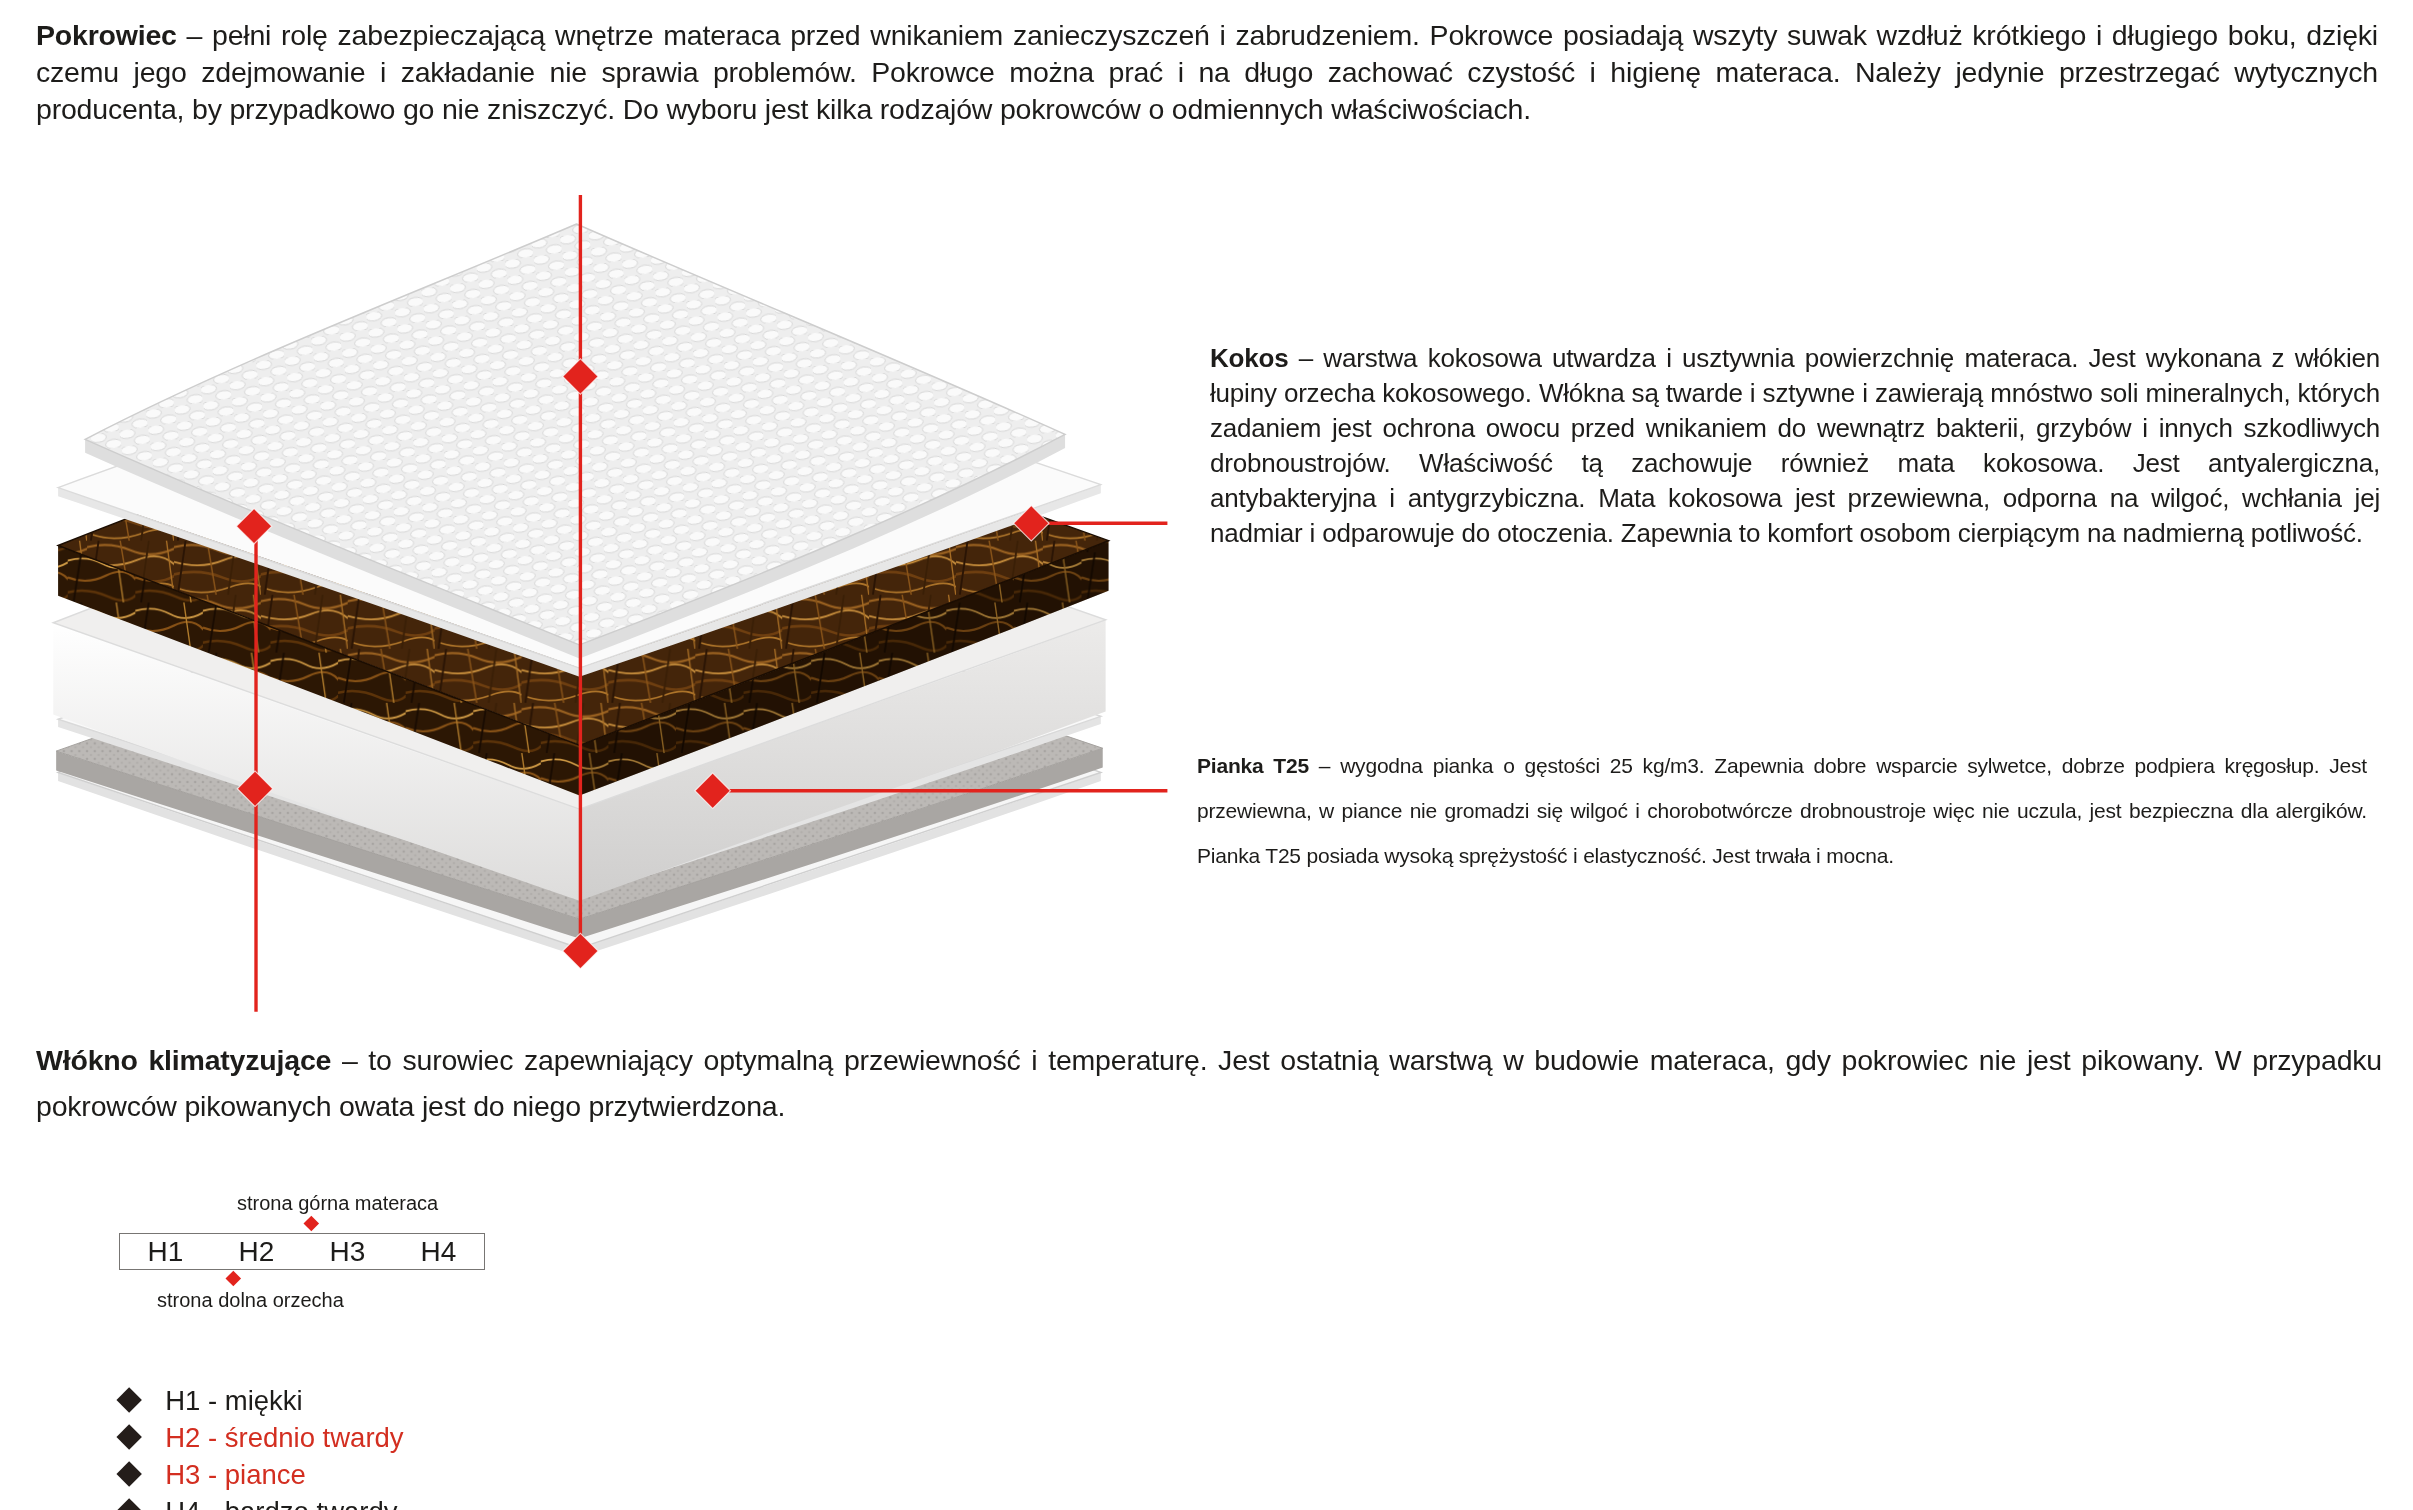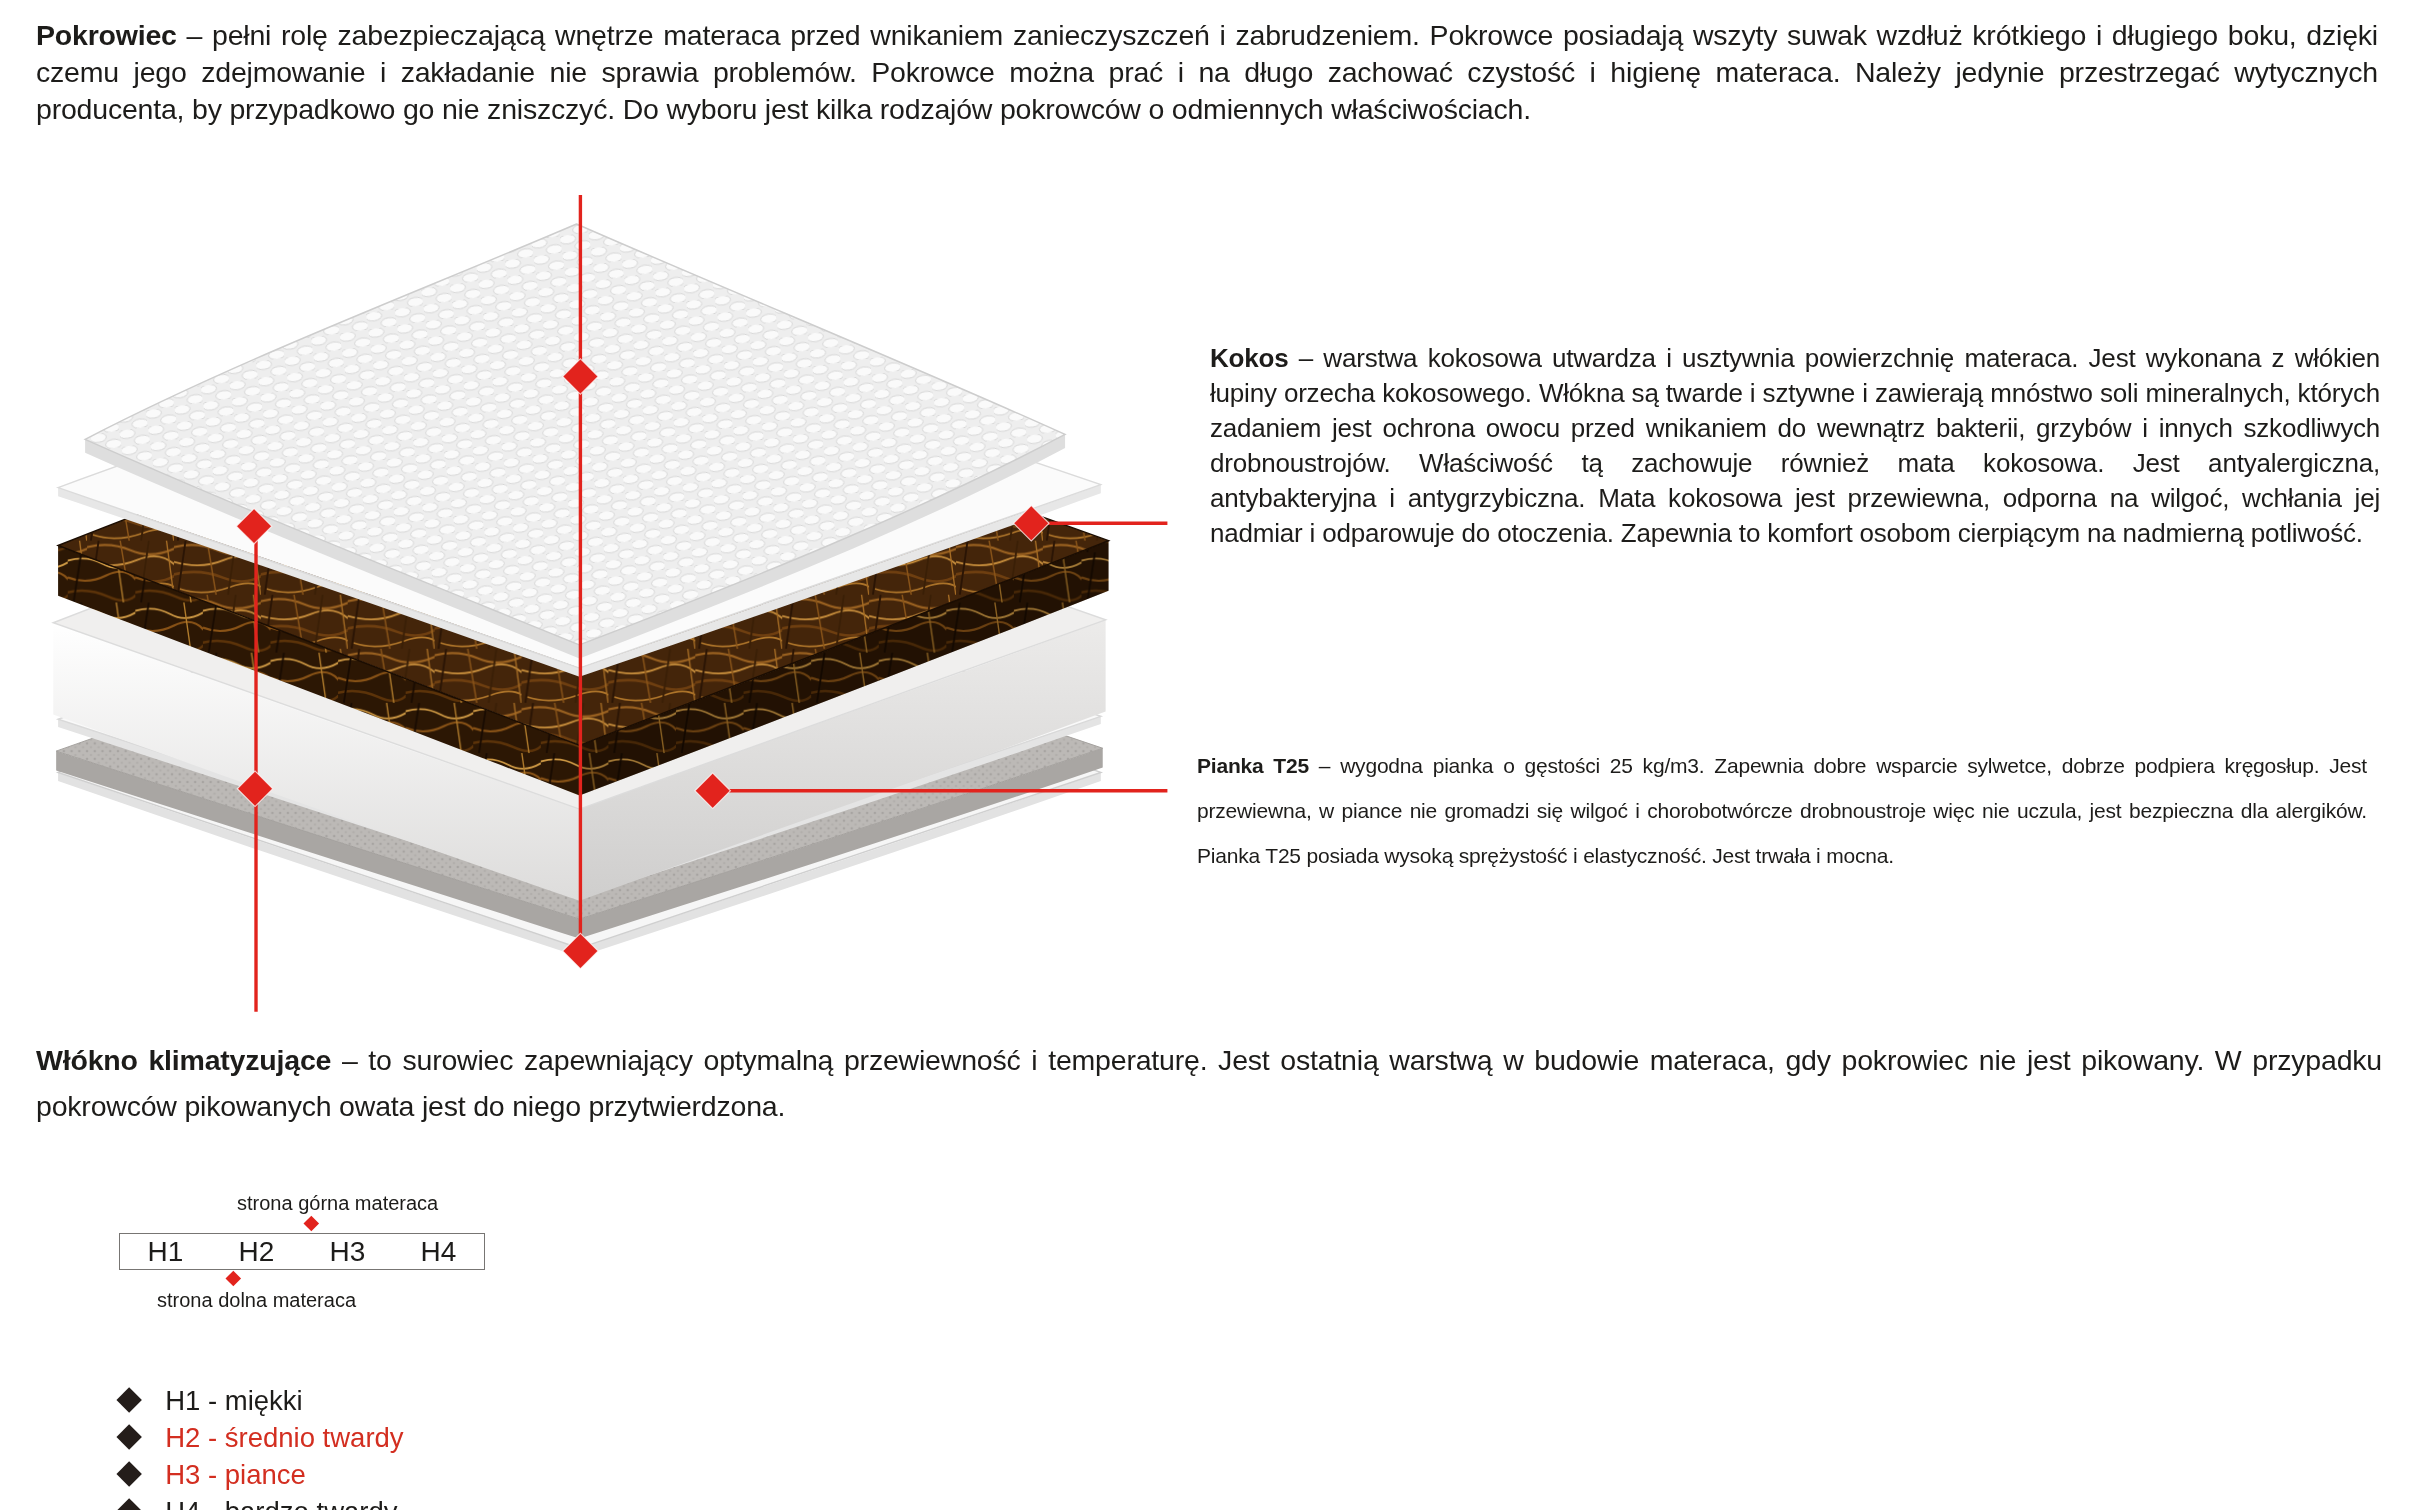--- a/index.html
+++ b/index.html
@@ -150,21 +150,21 @@
 <span class="dmd red" id="dmd-top"></span>
 
 <div class="hbox">
   <span class="hcell">H1</span>
   <span class="hcell">H2</span>
   <span class="hcell">H3</span>
   <span class="hcell">H4</span>
 </div>
 
 <span class="dmd red" id="dmd-bottom"></span>
-<span class="hlabel" id="hlabel-bottom">strona dolna materaca</span>
+<span class="hlabel" id="hlabel-bottom">strona dolna orzecha</span>
 
 <div class="legend">
   <div class="lrow">
     <span class="ldmd"></span>
     <span class="ltext" style="color:#1d1c1a">H1 - miękki</span>
   </div>
   <div class="lrow">
     <span class="ldmd"></span>
     <span class="ltext" style="color:#d32e20">H2 - średnio twardy</span>
   </div>

